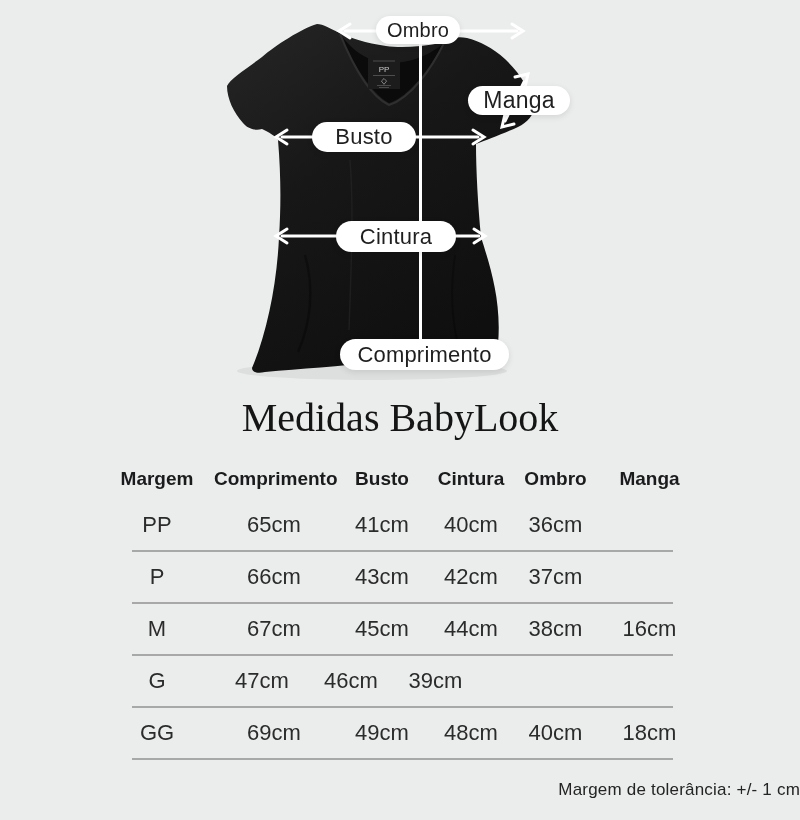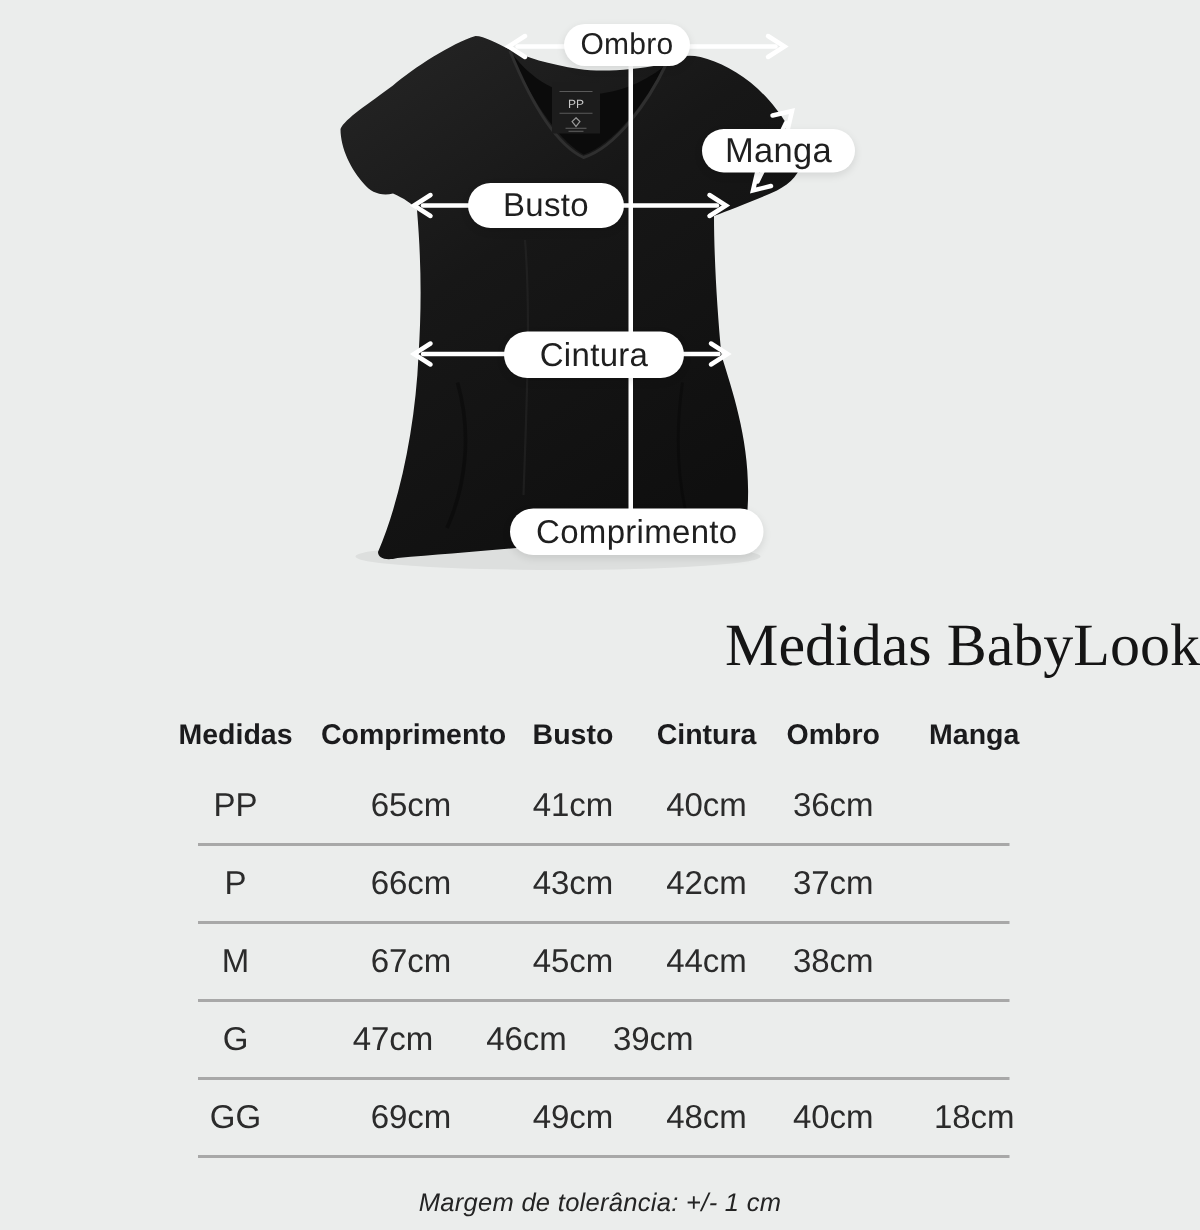--- a/index.html
+++ b/index.html
@@ -26,23 +26,23 @@
     letter-spacing:.2px;
   }
   .pill-ombro       {left:376px;top:16px; width:84px; height:28px;font-size:20px;}
   .pill-manga       {left:468px;top:86px; width:102px;height:29px;font-size:23px;}
   .pill-busto       {left:312px;top:122px;width:104px;height:30px;font-size:22px;}
   .pill-cintura     {left:336px;top:221px;width:120px;height:31px;font-size:22px;}
   .pill-comprimento {left:340px;top:339px;width:169px;height:31px;font-size:22px;}
 
   
   .title{
-    margin-top:20px;
+    margin-top:8px;
     height:50px;line-height:50px;
-    text-align:right;
+    text-align:center;
     font-family:"Liberation Serif", serif;
     font-weight:500;
     font-size:40px;
     color:#151515;
   }
 
   
   .size-table{margin:15px 0 0 100px;width:600px;color:#222;}
   .thead{display:flex;height:42px;align-items:center;font-weight:700;font-size:19px;color:#1b1b1d;}
   .trow{display:flex;height:50px;align-items:center;font-size:22px;font-weight:400;color:#2b2b2b;}
@@ -51,22 +51,21 @@
   .c1{width:120px;}
   .c2{width:96px;}
   .c3{width:82px;}
   .c4{width:87px;}
   .c5{width:101px;}
   .divider{height:2px;width:541px;margin-left:32px;background:#a8a8a8;}
 
   
   .note{
     margin-top:20px;
-    text-align:center;
-    font-style:italic;
+    text-align:right;
     font-size:17px;
     color:#242424;
     letter-spacing:.2px;
   }
 </style>
 </head>
 <body>
 
 <div class="page">
 
@@ -162,21 +161,21 @@
     <div class="pill pill-busto">Busto</div>
     <div class="pill pill-cintura">Cintura</div>
     <div class="pill pill-comprimento">Comprimento</div>
   </div>
 
   <div class="title">Medidas BabyLook</div>
 
   <div class="size-table">
 
     <div class="thead">
-      <div class="th c0">Medidas</div>
+      <div class="th c0">Margem</div>
       <div class="th c1">Comprimento</div>
       <div class="th c2">Busto</div>
       <div class="th c3">Cintura</div>
       <div class="th c4">Ombro</div>
       <div class="th c5">Manga</div>
     </div>
 
     <div class="trow">
       <div class="td c0">PP</div>
       <div class="td c1">65cm</div>
@@ -194,20 +193,21 @@
       <div class="td c4">37cm</div>
     </div>
     <div class="divider"></div>
 
     <div class="trow">
       <div class="td c0">M</div>
       <div class="td c1">67cm</div>
       <div class="td c2">45cm</div>
       <div class="td c3">44cm</div>
       <div class="td c4">38cm</div>
+      <div class="td c5">16cm</div>
     </div>
     <div class="divider"></div>
 
     <div class="trow">
       <div class="td c0">G</div>
       <div class="td c2">47cm</div>
       <div class="td c3">46cm</div>
       <div class="td c4">39cm</div>
     </div>
     <div class="divider"></div>

